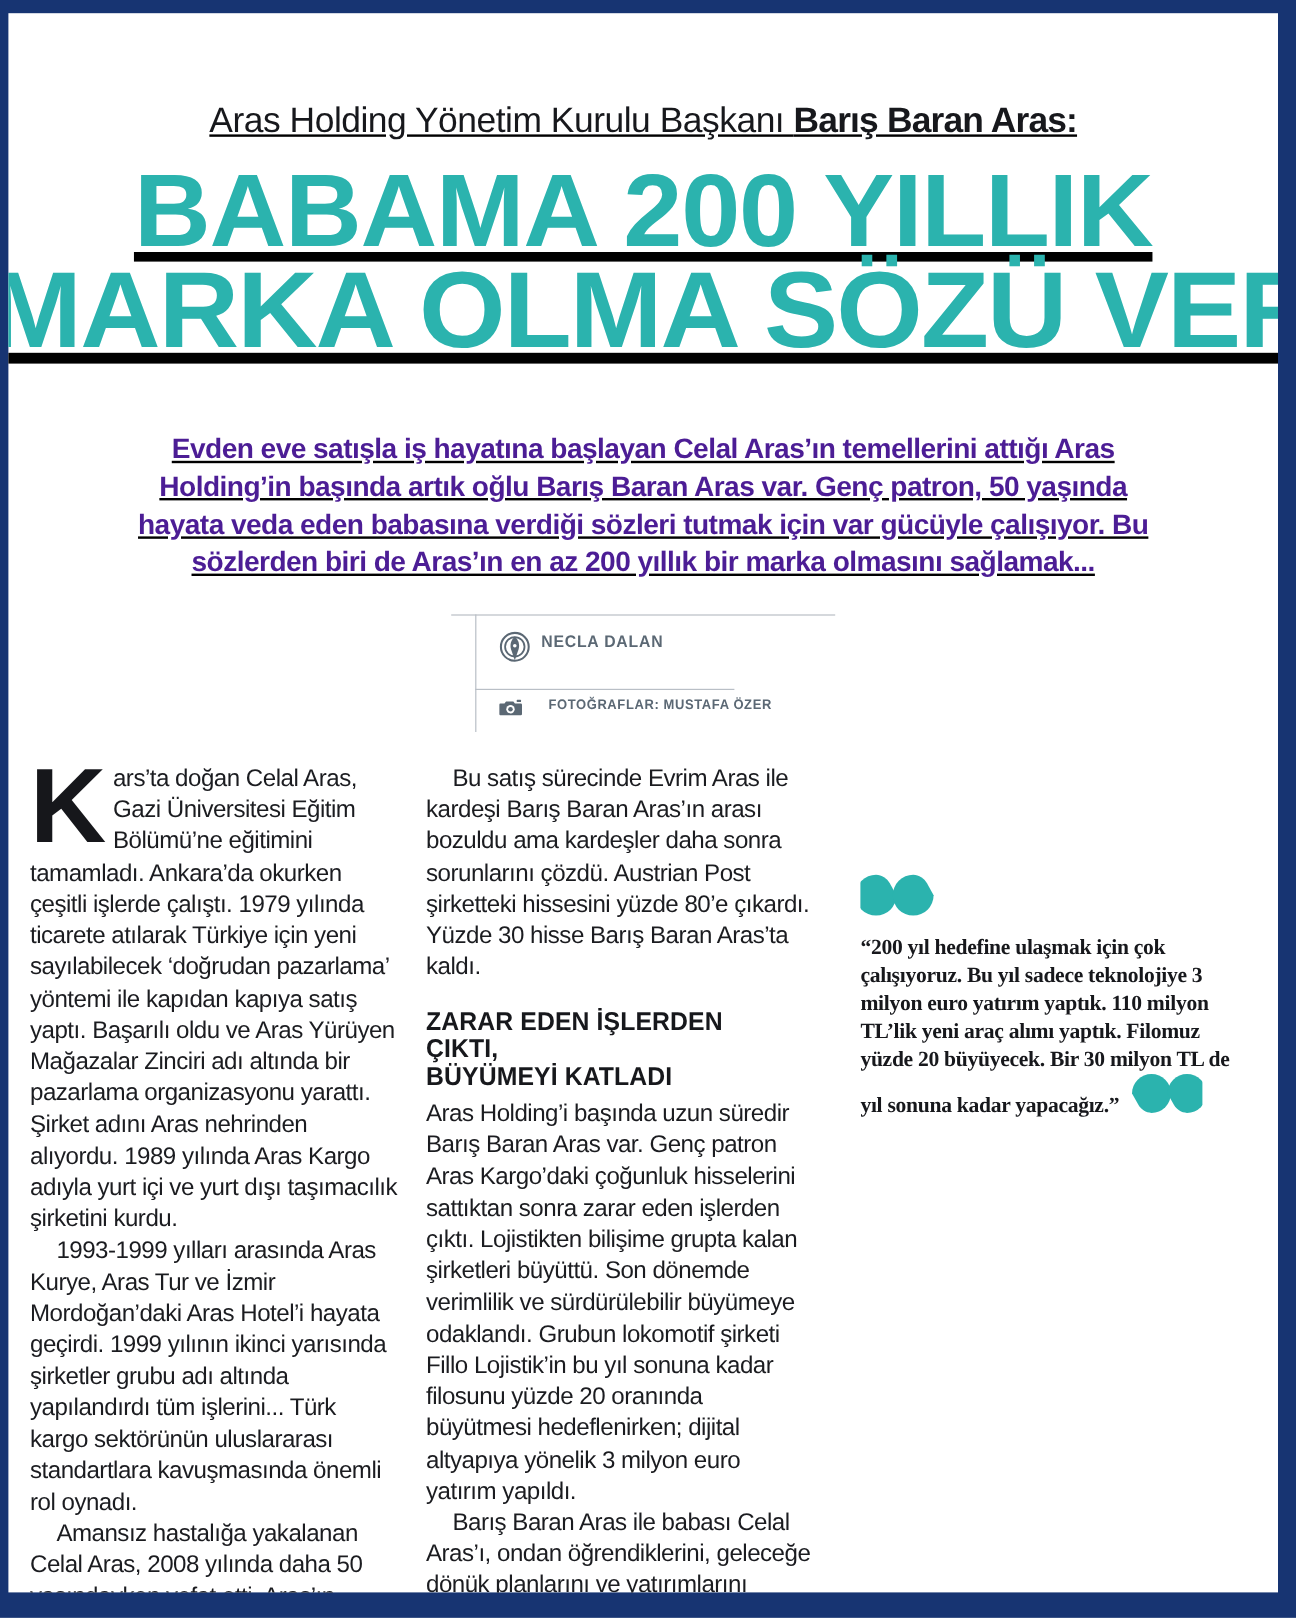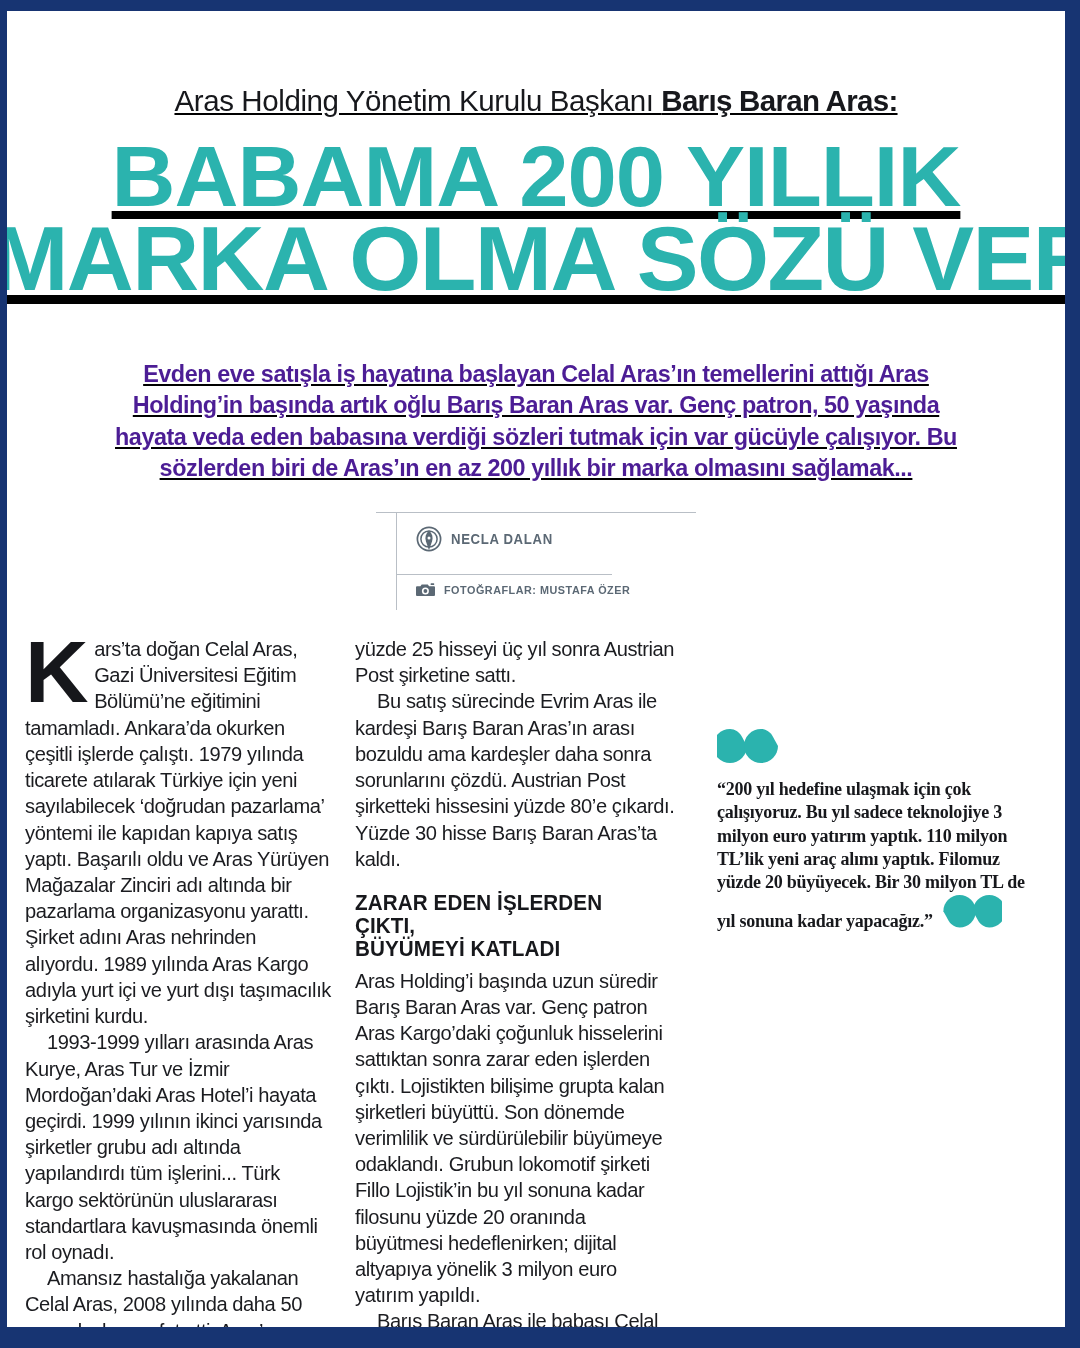--- a/index.html
+++ b/index.html
@@ -108,24 +108,23 @@
   #byline-rule-mid {
     position: absolute;
     left: 20px; top: 62px;
     width: 216px;
     height: 1px;
     background: #b9bfc6;
   }
   .byline-row {
     position: absolute;
     display: flex;
-    align-items: center;
   }
   #byline-author-row { left: 40px; top: 14px; }
-  #byline-photo-row  { left: 40px; top: 70px; }
+  #byline-photo-row  { left: 40px; top: 70px; gap: 13px; }
   .byline-name {
     font-size: 14px;
     font-weight: 700;
     letter-spacing: 0.7px;
     color: #5b6874;
     font-family: "Liberation Sans Narrow", "Liberation Sans", sans-serif;
     transform: scaleX(0.94);
     transform-origin: left center;
   }
   .byline-credit {
@@ -265,21 +264,20 @@
 
     <div id="columns">
 
       <div class="col" id="col-1">
         <p class="body-p first"><span class="dropcap">K</span><span>ars’ta doğan Celal Aras, Gazi Üniversitesi Eğitim Bölümü’ne eğitimini tamamladı. Ankara’da okurken çeşitli işlerde çalıştı. 1979 yılında ticarete atılarak Türkiye için yeni sayılabilecek ‘doğrudan pazarlama’ yöntemi ile kapıdan kapıya satış yaptı. Başarılı oldu ve Aras Yürüyen Mağazalar Zinciri adı altında bir pazarlama organizasyonu yarattı. Şirket adını Aras nehrinden alıyordu. 1989 yılında Aras Kargo adıyla yurt içi ve yurt dışı taşımacılık şirketini kurdu.</span></p>
         <p class="body-p">1993-1999 yılları arasında Aras Kurye, Aras Tur ve İzmir Mordoğan’daki Aras Hotel’i hayata geçirdi. 1999 yılının ikinci yarısında şirketler grubu adı altında yapılandırdı tüm işlerini...  Türk kargo sektörünün uluslararası standartlara kavuşmasında önemli rol oynadı.</p>
         <p class="body-p">Amansız hastalığa yakalanan Celal Aras, 2008 yılında daha 50 yaşındayken vefat etti. Aras’ın vefatının ardından Aras Kargo ciddi bir borç yüküyle karşı karşıya kaldı. Kızı Evrim Aras işin başına geçti. 2010 yılında Aras Kargo’ya ortak olan İş Girişim Yatırım, sahip olduğu</p>
       </div>
 
       <div class="col" id="col-2">
-        <p class="body-p first">yüzde 25 hisseyi üç yıl sonra Austrian Post şirketine sattı.</p>
         <p class="body-p">Bu satış sürecinde Evrim Aras ile kardeşi Barış Baran Aras’ın arası bozuldu ama kardeşler daha sonra sorunlarını çözdü. Austrian Post şirketteki hissesini yüzde 80’e çıkardı. Yüzde 30 hisse Barış Baran Aras’ta kaldı.</p>
         <h2 class="subhead">
           <span style="display:block">ZARAR EDEN İŞLERDEN ÇIKTI,</span>
           <span style="display:block">BÜYÜMEYİ KATLADI</span>
         </h2>
         <p class="body-p first">Aras Holding’i başında uzun süredir Barış Baran Aras var. Genç patron Aras Kargo’daki çoğunluk hisselerini sattıktan sonra zarar eden işlerden çıktı. Lojistikten bilişime grupta kalan şirketleri büyüttü. Son dönemde verimlilik ve sürdürülebilir büyümeye odaklandı. Grubun lokomotif şirketi Fillo Lojistik’in bu yıl sonuna kadar filosunu yüzde 20 oranında büyütmesi hedeflenirken; dijital altyapıya yönelik 3 milyon euro yatırım yapıldı.</p>
         <p class="body-p">Barış Baran Aras ile babası Celal Aras’ı, ondan öğrendiklerini, geleceğe dönük planlarını ve yatırımlarını konuştuk.</p>
       </div>
 
       <div class="col" id="col-3">

